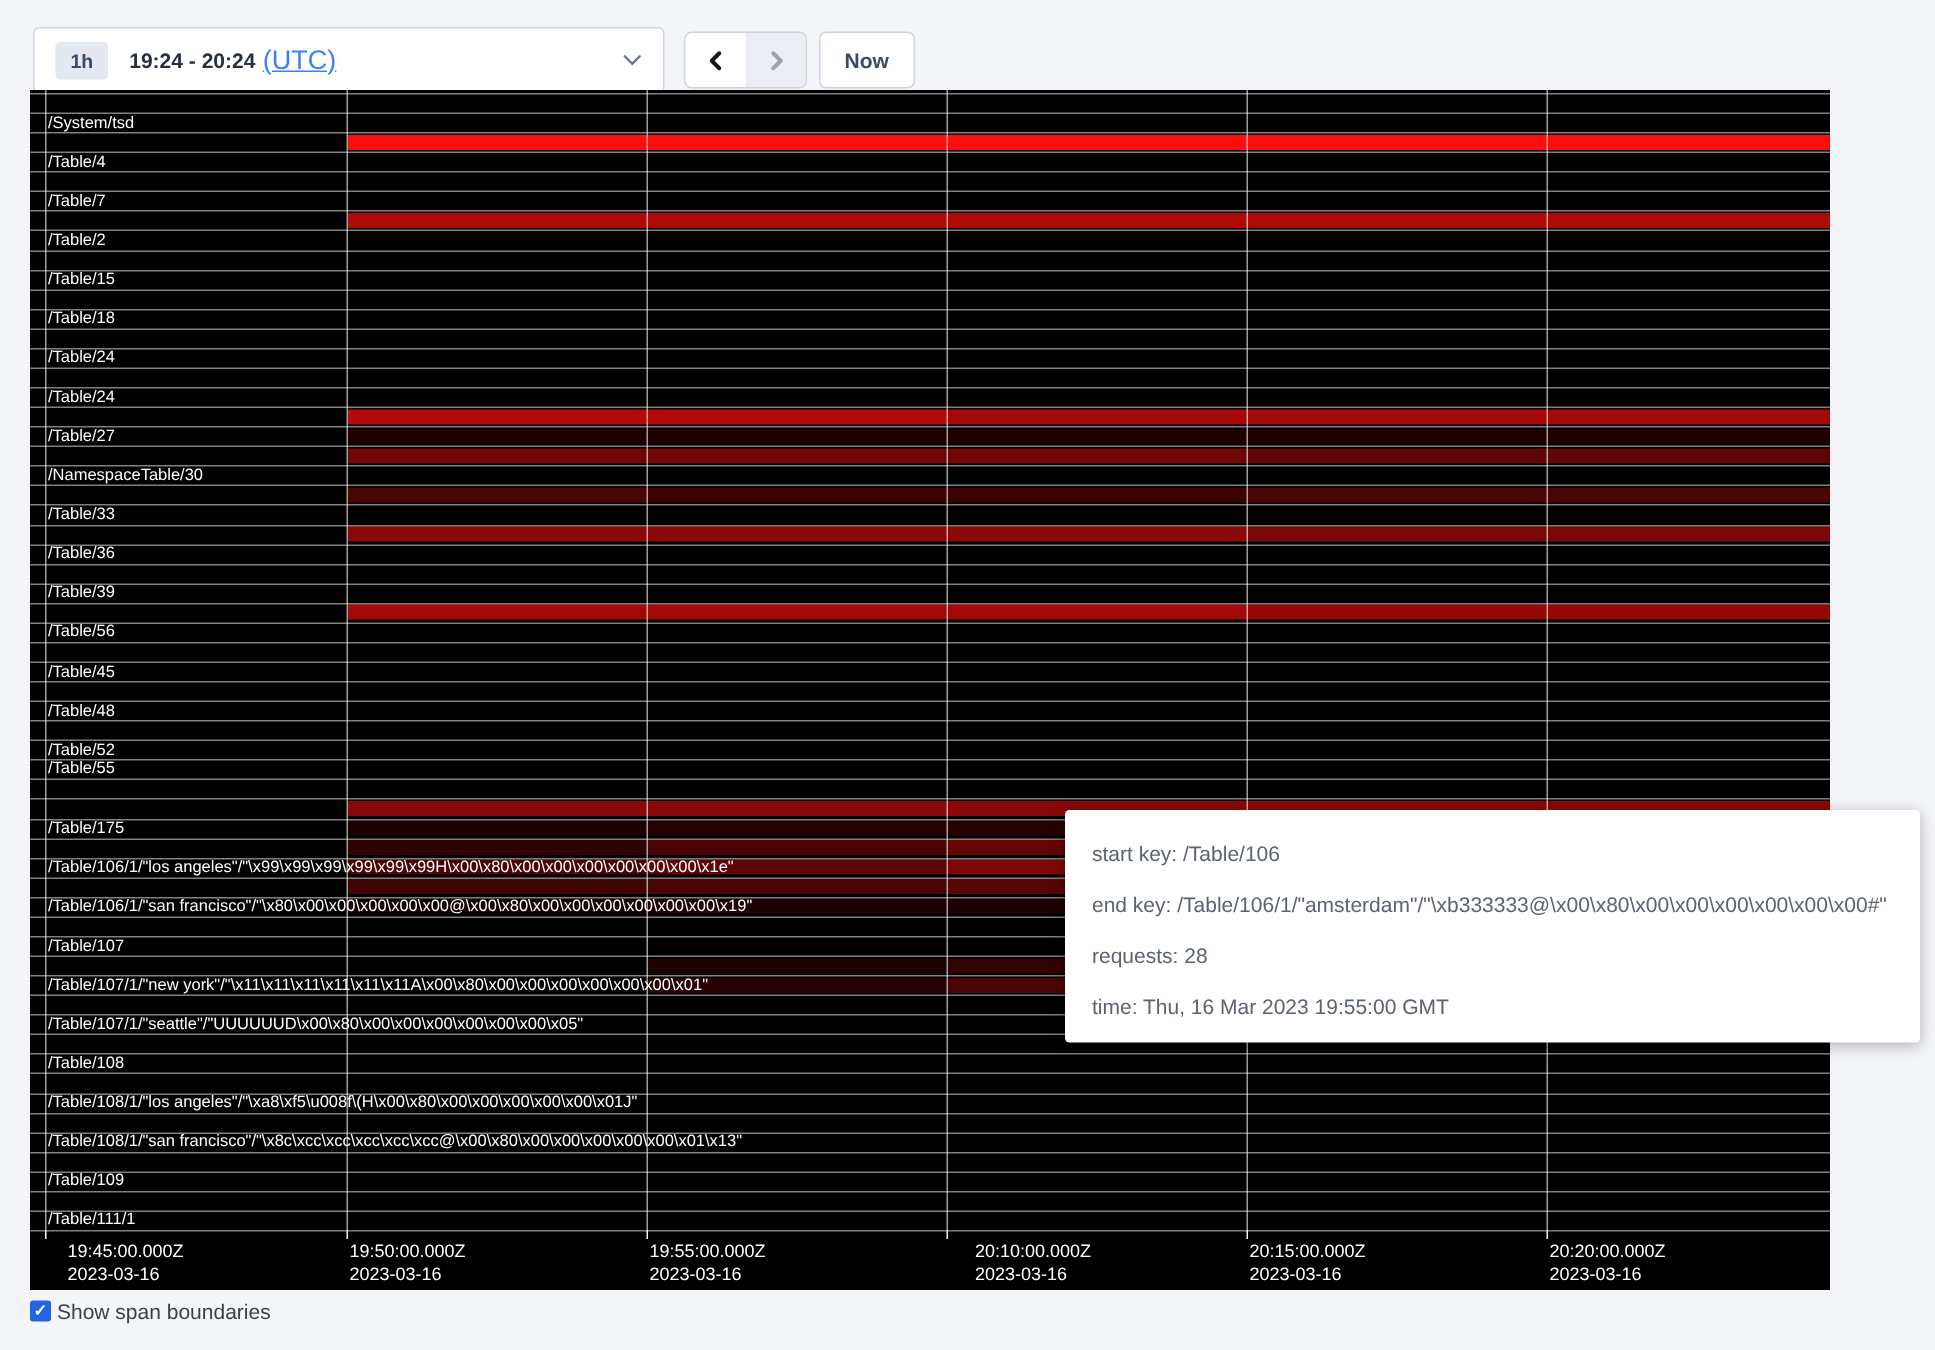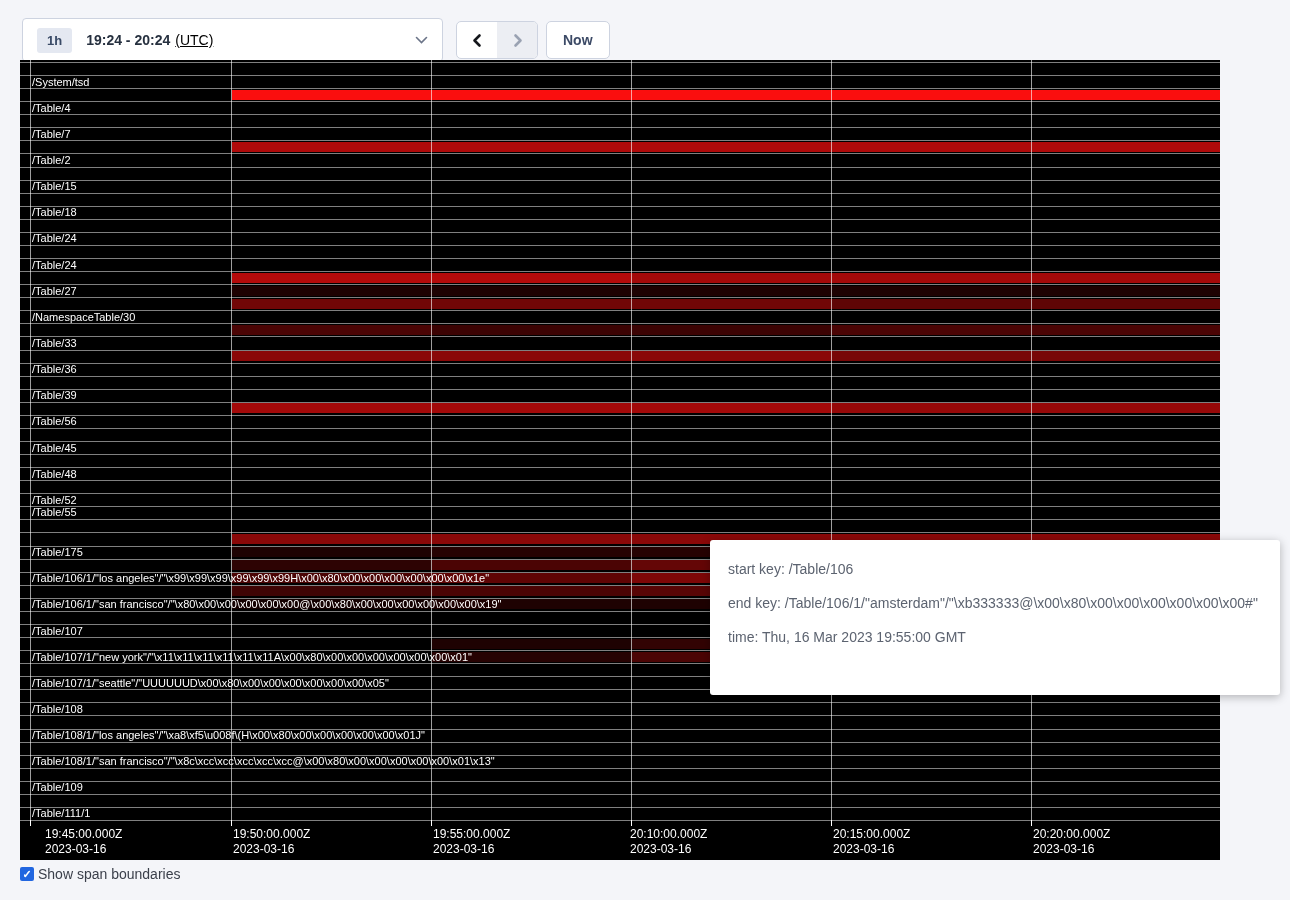--- a/index.html
+++ b/index.html
@@ -15,21 +15,21 @@
   .time-selector {
     position:absolute; left:22px; top:18px; width:421px; height:44px;
     background:#fff; border:1px solid #cdd3e0; border-radius:4px;
     display:flex; align-items:center; padding:0 14px; cursor:pointer;
   }
   .duration-badge {
     background:#e4e8f1; color:#394a66; font-weight:bold; font-size:13px;
     border-radius:3px; padding:5px 10px; margin-right:14px;
   }
   .range-text { font-weight:bold; color:#26303f; font-size:14px; }
-  .tz-text { color:#000000; font-size:14px; margin-left:5px;text-decoration:underline; }
+  .tz-text { color:#3b82f6; font-size:18px; margin-left:5px;text-decoration:underline; }
   .dd-chevron { margin-left:auto; display:flex; align-items:center; }
   .nav-group {
     position:absolute; left:456px; top:21px; height:38px; width:82px;
     border:1px solid #cdd3e0; border-radius:5px; background:#fff;
     display:flex; overflow:hidden;
   }
   .nav-btn { width:41px; display:flex; align-items:center; justify-content:center; cursor:pointer; }
   .nav-btn.disabled { background:#eceef3; cursor:default; }
   .now-button {
     position:absolute; left:546px; top:21px; height:38px; padding:0 16px;
@@ -274,29 +274,30 @@
     <div class="rlabel" style="top:694.66px;height:13.07px">/Table/108/1/"san francisco"/"\x8c\xcc\xcc\xcc\xcc\xcc@\x00\x80\x00\x00\x00\x00\x00\x01\x13"</div>
     <div class="rlabel" style="top:720.79px;height:13.07px">/Table/109</div>
     <div class="rlabel" style="top:746.93px;height:13.07px">/Table/111/1</div>
     <div class="tick" style="left:10px"></div>
     <div class="ticklabel" style="left:25px">19:45:00.000Z<br>2023-03-16</div>
     <div class="tick" style="left:211px"></div>
     <div class="ticklabel" style="left:213px">19:50:00.000Z<br>2023-03-16</div>
     <div class="tick" style="left:411px"></div>
     <div class="ticklabel" style="left:413px">19:55:00.000Z<br>2023-03-16</div>
     <div class="tick" style="left:611px"></div>
-    <div class="ticklabel" style="left:610px">20:10:00.000Z<br>2023-03-16</div>
+    <div class="ticklabel" style="left:630px">20:10:00.000Z<br>2023-03-16</div>
     <div class="tick" style="left:811px"></div>
     <div class="ticklabel" style="left:813px">20:15:00.000Z<br>2023-03-16</div>
     <div class="tick" style="left:1011px"></div>
     <div class="ticklabel" style="left:1013px">20:20:00.000Z<br>2023-03-16</div>
   </div>
 
 <div class="tooltip">
   <div class="tline">start key: /Table/106</div>
   <div class="tline">end key: /Table/106/1/"amsterdam"/"\xb333333@\x00\x80\x00\x00\x00\x00\x00\x00#"</div>
+  <div class="tline">requests: 28</div>
   <div class="tline">time: Thu, 16 Mar 2023 19:55:00 GMT</div>
 </div>
 
 <div class="checkbox-row">
   <div class="checkbox">✓</div>
   <span class="checkbox-label">Show span boundaries</span>
 </div>
 
 </body></html>

